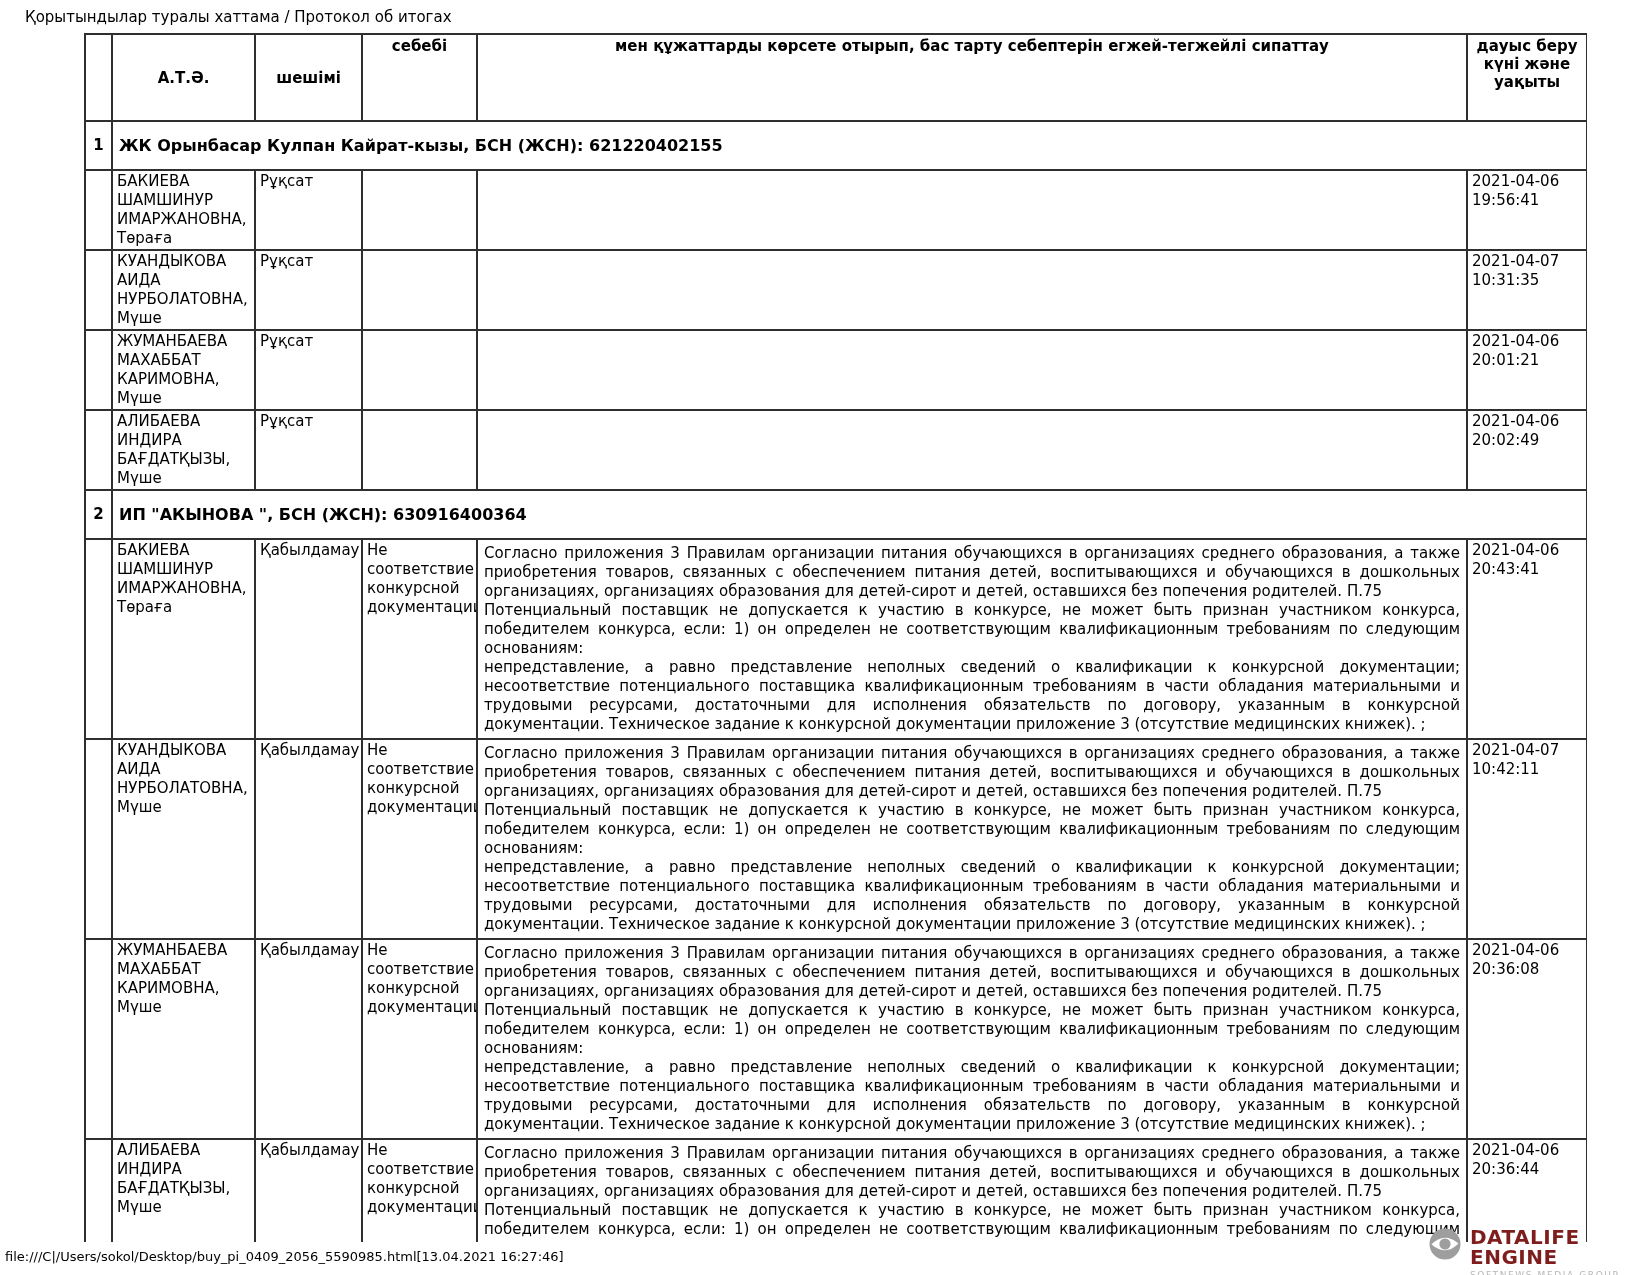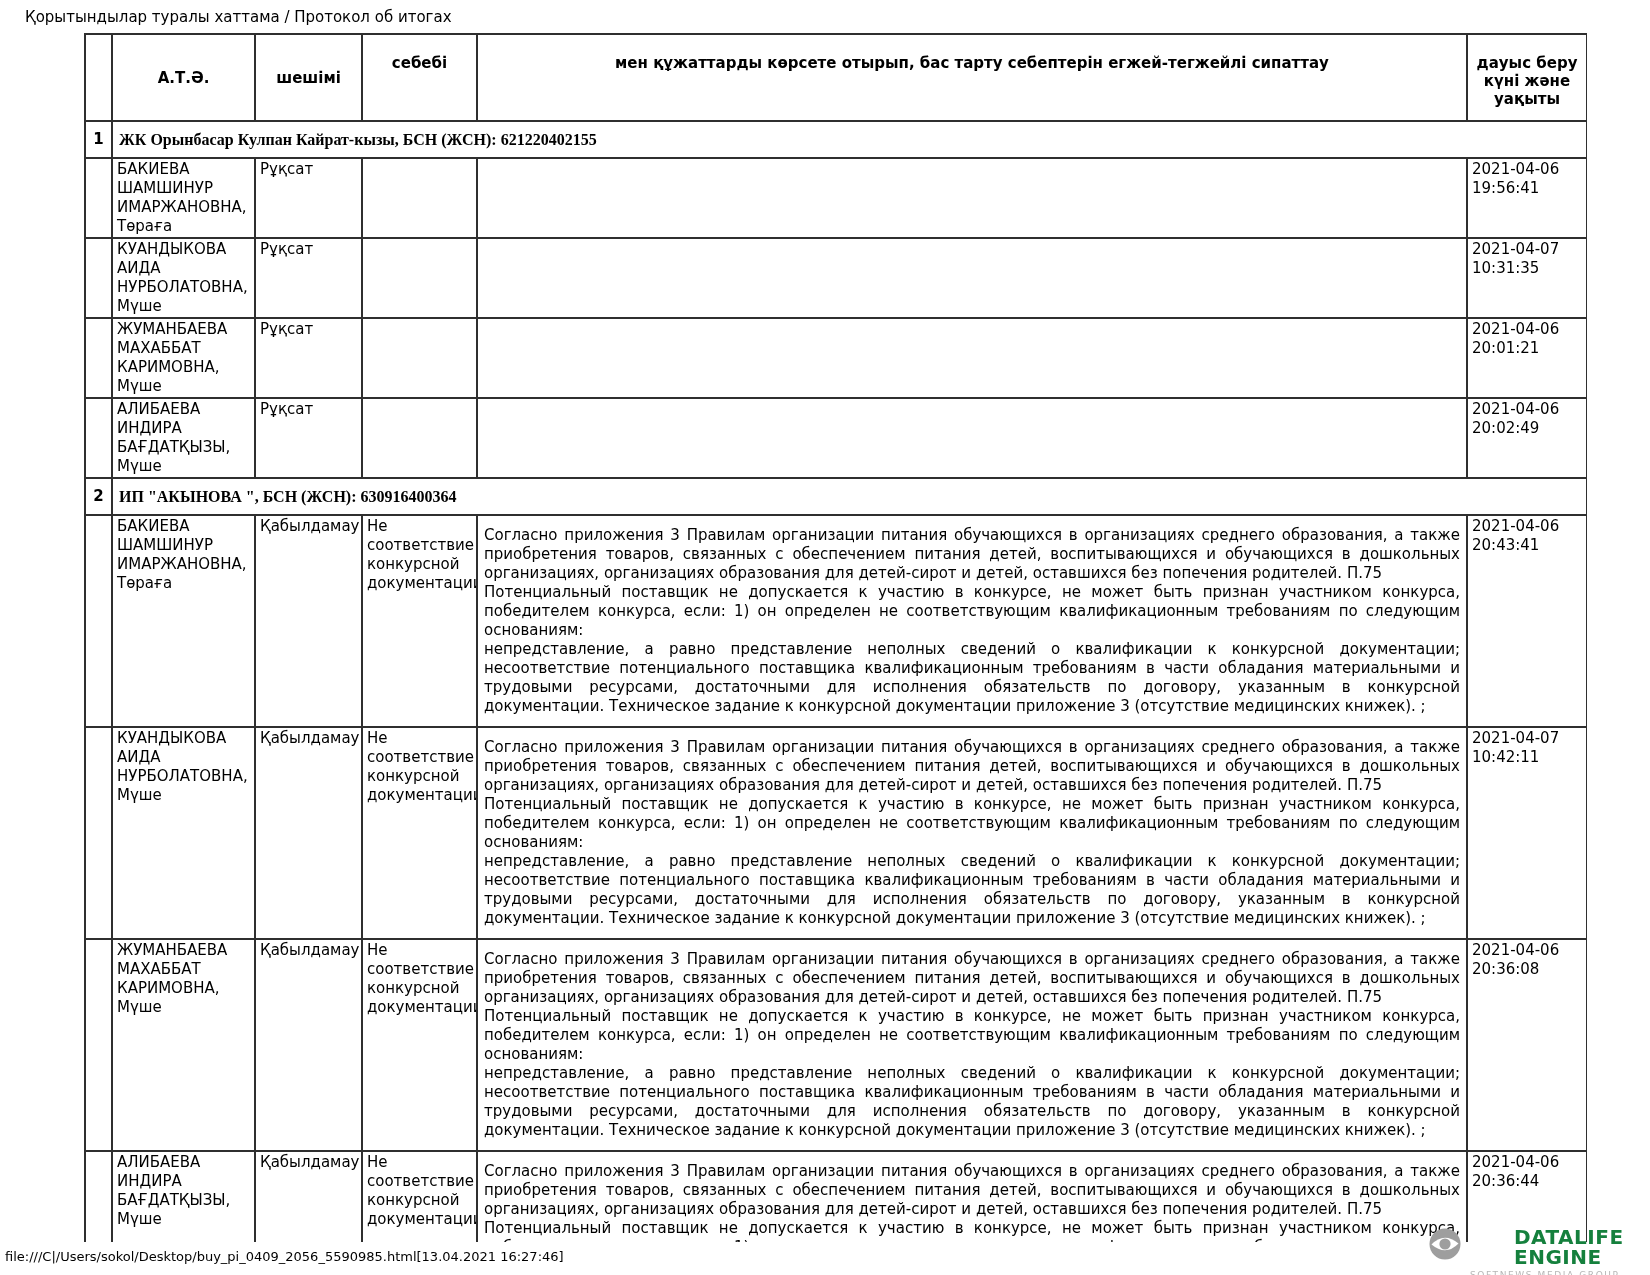--- a/index.html
+++ b/index.html
@@ -11,40 +11,40 @@
   .doc-title { position:absolute; left:25px; top:8px; font-size:15px; white-space:nowrap; }
 
   .table-wrap { position:absolute; left:84px; top:33px; width:1503px; height:1209px; overflow:hidden; }
   table.protocol { border-collapse:collapse; table-layout:fixed; width:1502px; }
   col.c1{width:27px;} col.c2{width:143px;} col.c3{width:107px;} col.c4{width:115px;} col.c5{width:990px;} col.c6{width:120px;}
 
   th, td { border:2px solid #2f2f2f; overflow:hidden; }
   th { font-size:15px; font-weight:bold; text-align:center; padding:4px 4px; }
   tr.header-row { height:87px; }
   th.va-mid { vertical-align:middle; }
-  th.va-top { vertical-align:top; padding-top:19px;margin-top:28px; }
+  th.va-top { vertical-align:top; padding-top:2px;margin-top:28px; }
 
   tr.group-row { height:26px; }
   td.g-num { font-size:15px; font-weight:bold; text-align:center; vertical-align:middle; padding:1px; }
-  td.g-title { font-size:16px; font-weight:bold; text-align:left; vertical-align:middle; padding:8px 6px; white-space:nowrap;font-family:Liberation Serif, serif; }
+  td.g-title { font-size:16px; font-weight:bold; text-align:left; vertical-align:middle; padding:14px 6px; white-space:nowrap; }
 
   td { font-size:15px; line-height:19px; vertical-align:top; padding:1px 4px; }
   tr.row-short { height:80px; }
   tr.row-long { height:181px; }
   td.c-dt { white-space:pre-line;margin-left:25px; }
-  td.c-det { padding:10px 6px; }
+  td.c-det { padding:4px 6px; }
   .det-text { text-align:justify; white-space:pre-line; }
   .det-clip { max-height:97px; overflow:hidden; }
 
   .footer-path { position:absolute; left:5px; top:1249px; font-size:13px; white-space:nowrap; }
 
   .logo { position:absolute; left:1428px; top:1227px; display:flex; align-items:flex-start; }
   .logo-icon { width:34px; height:34px; flex:0 0 auto; }
   .logo-text { margin-left:8px; }
-  .logo-brand { font-size:20px; font-weight:bold; color:#15803d; letter-spacing:0.5px; line-height:20px;margin-left:44px; }
+  .logo-brand { font-size:20px; font-weight:bold; color:#7f1d1d; letter-spacing:0.5px; line-height:20px; }
   .logo-tagline { font-size:9px; color:#b7b7b7; letter-spacing:1.6px; margin-top:3px; }
 </style>
 </head>
 <body>
 
 <div class="doc-title">Қорытындылар туралы хаттама / Протокол об итогах</div>
 
 <div class="table-wrap">
   <table class="protocol">
     <colgroup>

